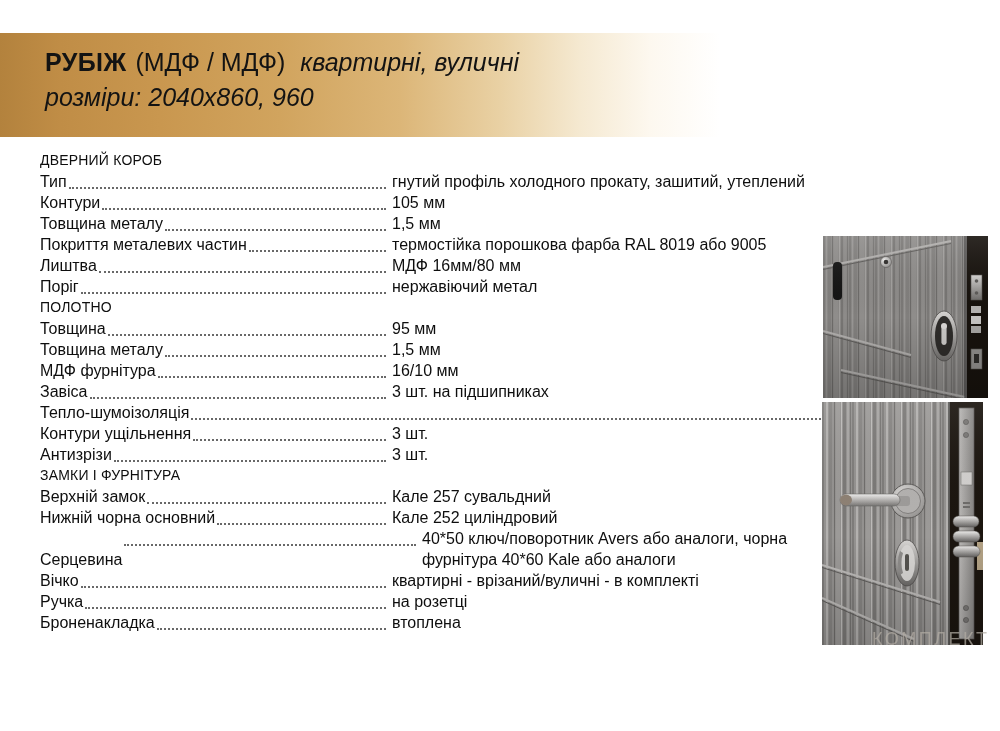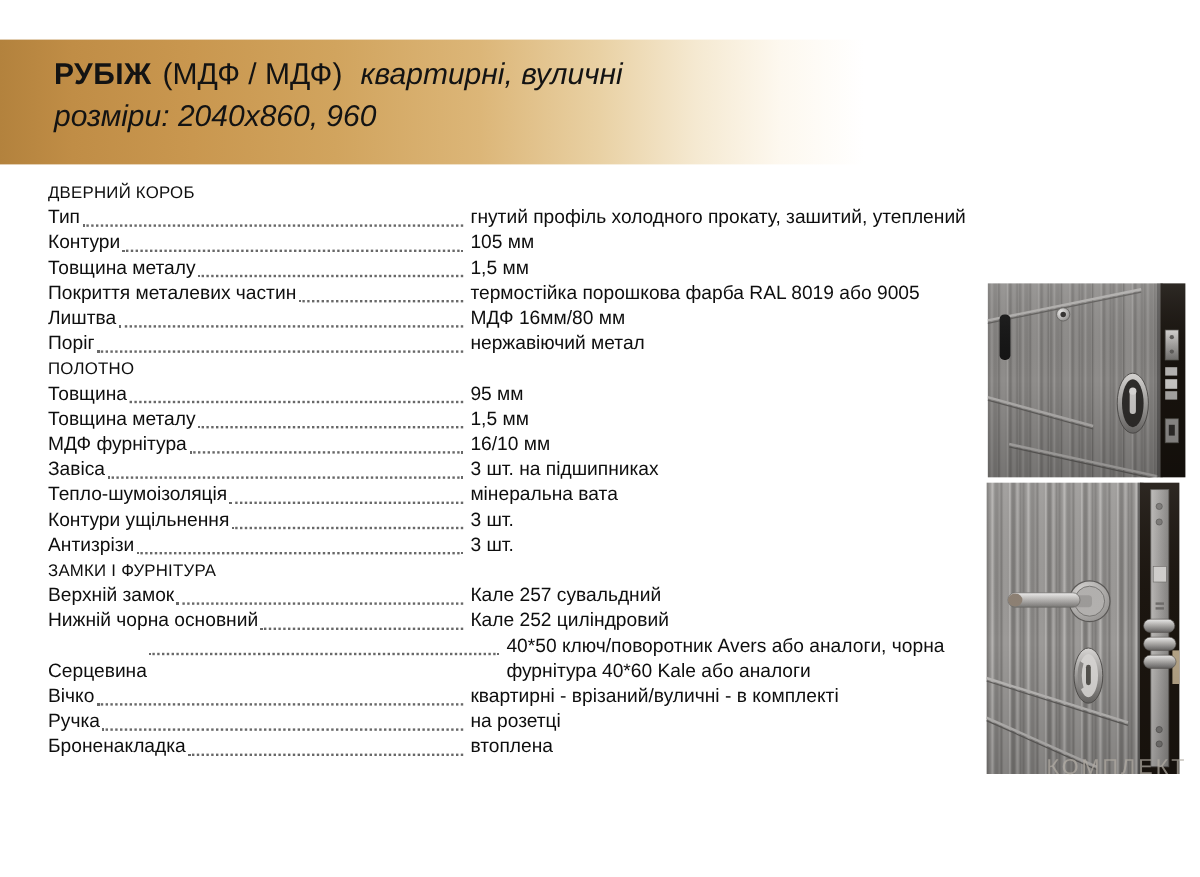--- a/index.html
+++ b/index.html
@@ -104,21 +104,20 @@
       <span class="value">16/10 мм</span>
     </div>
     <div class="row">
       <span class="label">Завіса</span>
       <span class="leader"></span>
       <span class="value">3 шт. на підшипниках</span>
     </div>
     <div class="row">
       <span class="label">Тепло-шумоізоляція</span>
       <span class="leader"></span>
-      <span class="value">мінеральна вата</span>
     </div>
     <div class="row">
       <span class="label">Контури ущільнення</span>
       <span class="leader"></span>
       <span class="value">3 шт.</span>
     </div>
     <div class="row">
       <span class="label">Антизрізи</span>
       <span class="leader"></span>
       <span class="value">3 шт.</span>

